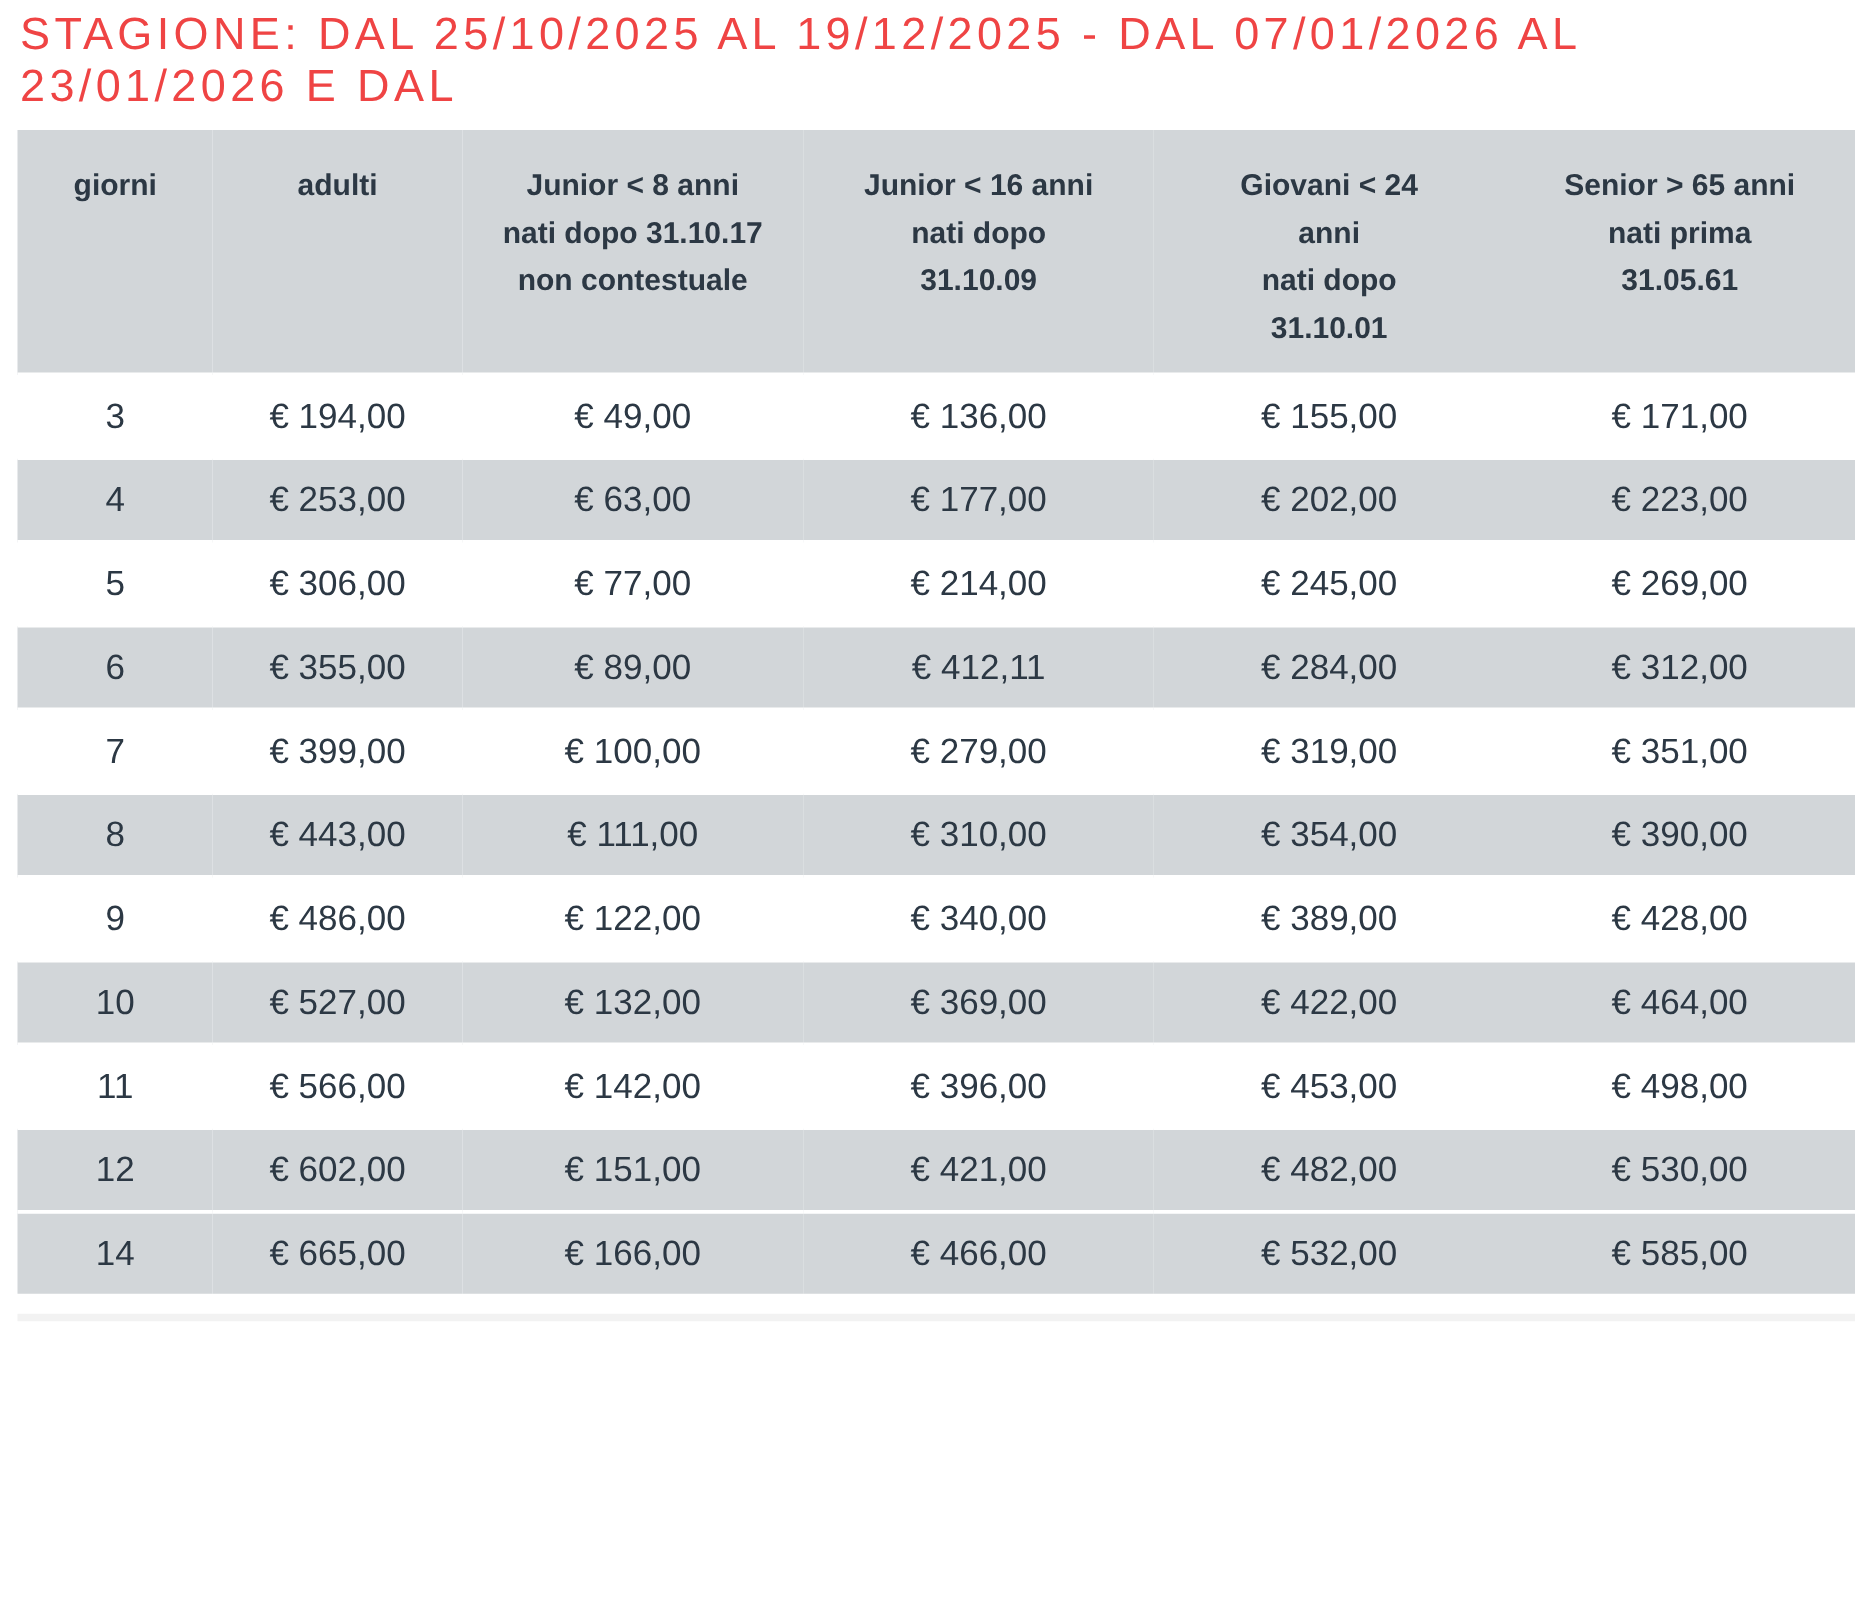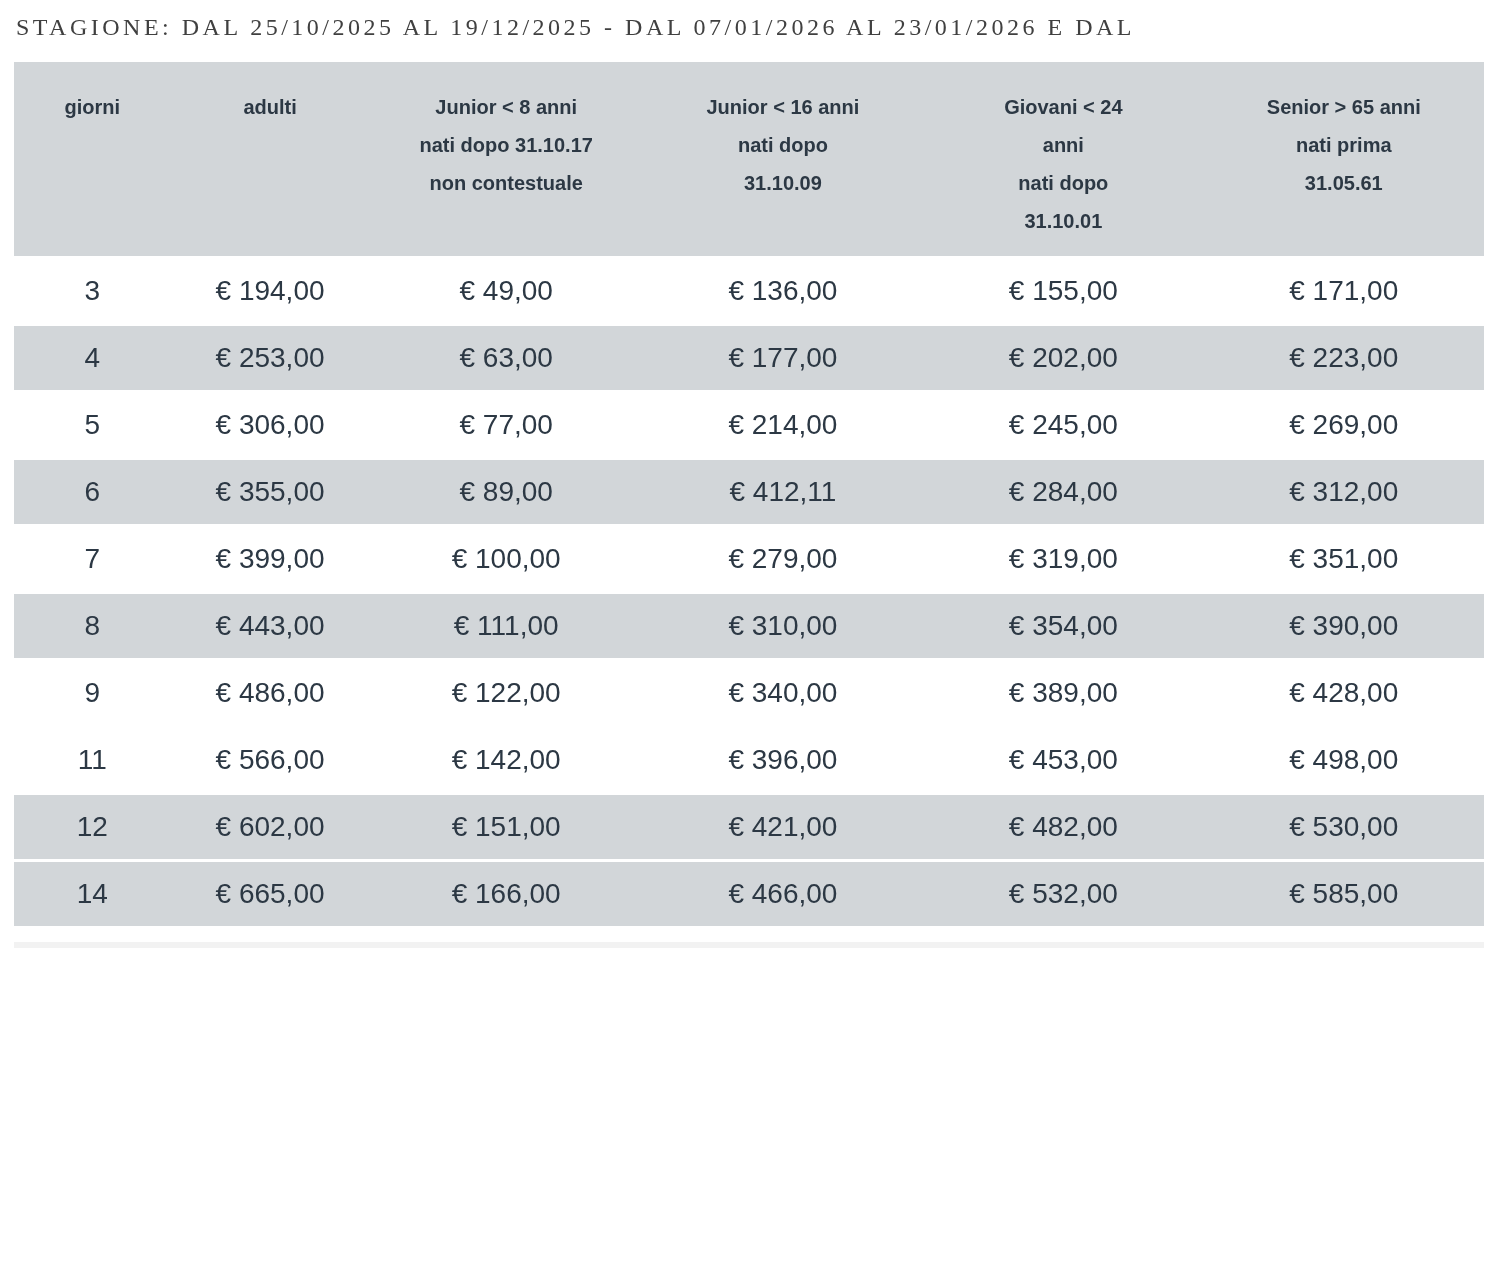--- a/index.html
+++ b/index.html
@@ -9,39 +9,38 @@
     background: #ffffff;
     font-family: "Liberation Sans", sans-serif;
     color: #2c3844;
   }
   .page {
     width: 1498px;
     padding: 6px 14px 20px 14px;
   }
   .season-title {
     margin: 0 0 14px 2px;
-    color: #404040;
-    font-size: 24px;
+    color: #ef4444;
+    font-size: 36px;
     font-weight: 400;
     letter-spacing: 3.5px;
     line-height: 42px;
-    font-family: Liberation Serif, serif;
   }
   .title-line { display: block; }
 
   table.price-table {
     width: 1470px;
     border-collapse: collapse;
     table-layout: fixed;
   }
   table.price-table thead th {
     background: #d2d6d9;
     vertical-align: top;
     text-align: center;
-    font-size: 20px;
+    font-size: 24px;
     font-weight: 700;
     line-height: 38px;
     padding: 26px 6px 16px 6px;
     color: #2c3844;
   }
   table.price-table thead th.col-0 { width: 10.6%; }
   table.price-table thead th.col-1 { width: 13.5%; }
   table.price-table thead th.col-2 { width: 18.5%; }
   table.price-table thead th.col-3 { width: 19%; }
   table.price-table thead th.col-4 { width: 19%; text-align: center; }
@@ -165,20 +164,28 @@
           <td>€ 390,00</td>
         </tr>
         <tr>
           <td>9</td>
           <td>€ 486,00</td>
           <td>€ 122,00</td>
           <td>€ 340,00</td>
           <td>€ 389,00</td>
           <td>€ 428,00</td>
         </tr>
+        <tr class="alt">
+          <td>10</td>
+          <td>€ 527,00</td>
+          <td>€ 132,00</td>
+          <td>€ 369,00</td>
+          <td>€ 422,00</td>
+          <td>€ 464,00</td>
+        </tr>
         <tr>
           <td>11</td>
           <td>€ 566,00</td>
           <td>€ 142,00</td>
           <td>€ 396,00</td>
           <td>€ 453,00</td>
           <td>€ 498,00</td>
         </tr>
         <tr class="alt">
           <td>12</td>

